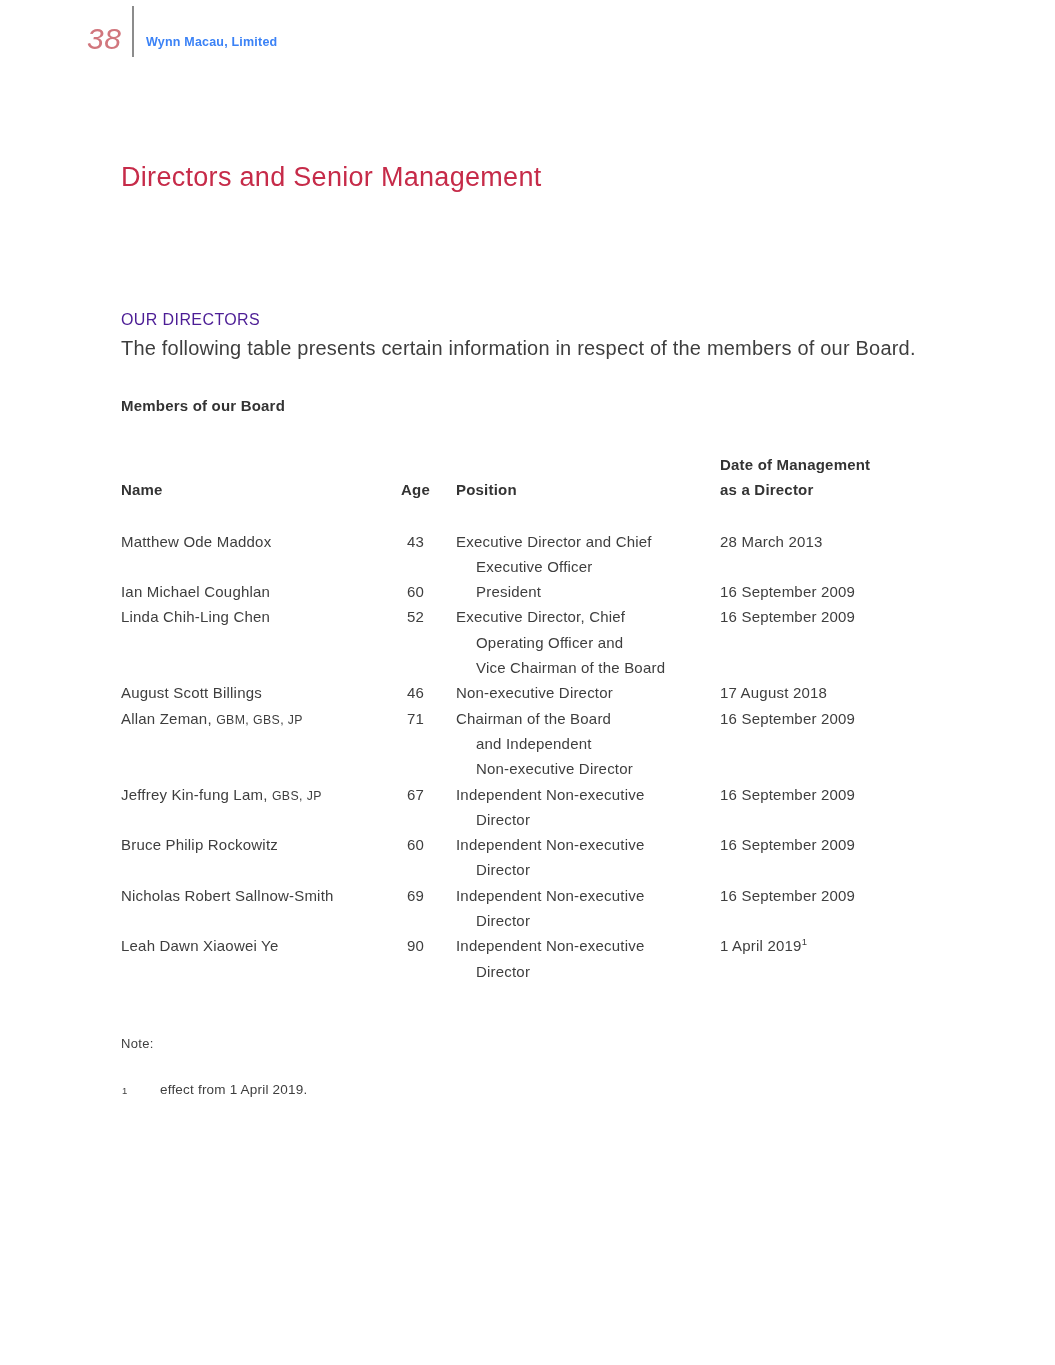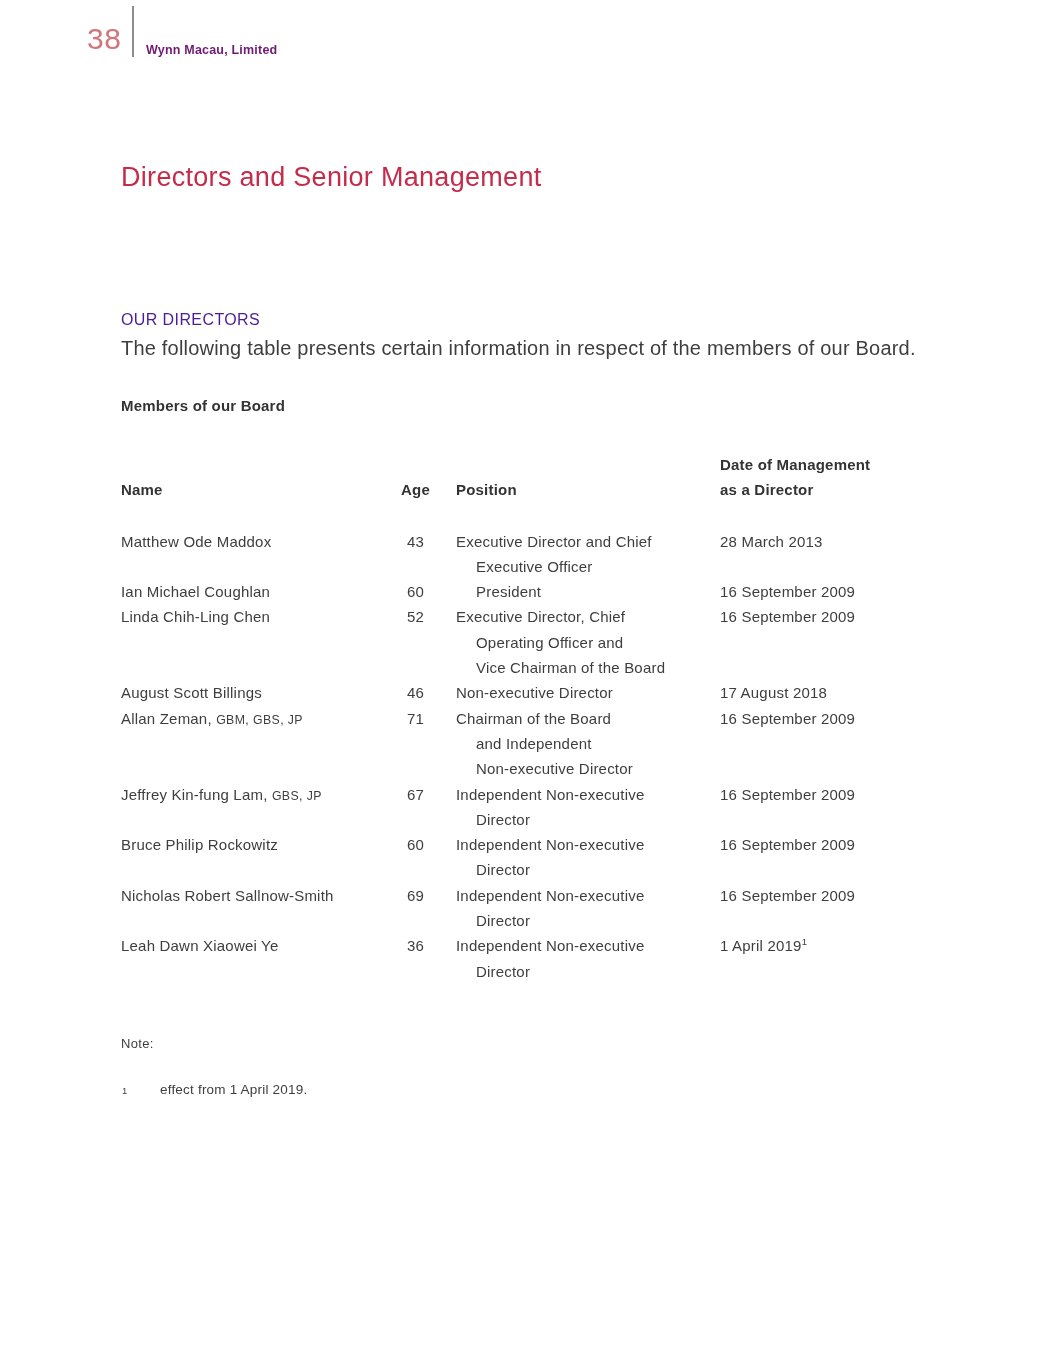--- a/index.html
+++ b/index.html
@@ -11,30 +11,30 @@
     background:#ffffff;
     font-family:"Liberation Sans", sans-serif;
     color:#3e3e3e;
     overflow:hidden;
   }
 
   
   .page-num {
     position:absolute; left:87px; top:22px;
     font-size:30px; line-height:34px;
-    color:#d1767d; letter-spacing:.5px;
+    color:#d1767d; letter-spacing:.5px;font-style:italic;
   }
   .header-rule {
     position:absolute; left:132px; top:6px;
     width:2px; height:51px; background:#8c8c8c;
   }
   .header-company {
     position:absolute; left:146px; top:35px;
     font-size:12.5px; font-weight:bold;
-    color:#701a75; letter-spacing:.2px;margin-top:8px;
+    color:#3b82f6; letter-spacing:.2px;
   }
 
   
   .doc-title {
     position:absolute; left:121px; top:160px;
     font-size:27px; line-height:34px;
     color:#c62b49; letter-spacing:.3px;
   }
 
   
@@ -187,21 +187,21 @@
           <div class="c-name">Nicholas Robert Sallnow-Smith</div>
           <div class="c-age">69</div>
           <div class="c-pos">
             <div class="pos-line">Independent Non-executive</div>
             <div class="pos-line indent">Director</div>
           </div>
           <div class="c-date">16 September 2009</div>
         </div>
         <div class="t-row">
           <div class="c-name">Leah Dawn Xiaowei Ye</div>
-          <div class="c-age">36</div>
+          <div class="c-age">90</div>
           <div class="c-pos">
             <div class="pos-line">Independent Non-executive</div>
             <div class="pos-line indent">Director</div>
           </div>
           <div class="c-date">1 April 2019<sup class="sup">1</sup></div>
         </div>
       </div>
   </div>
 
   <div class="note-label">Note:</div>

